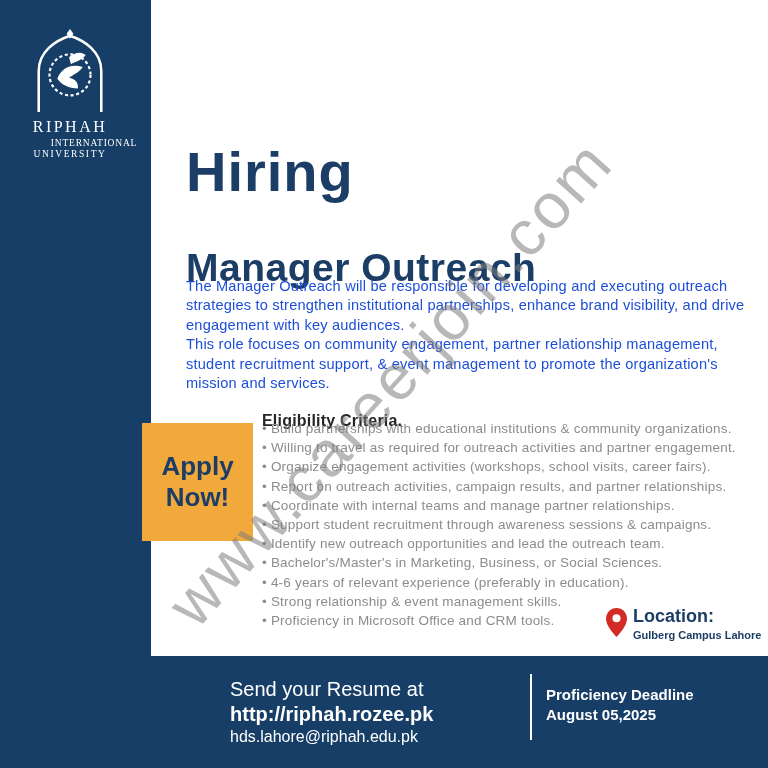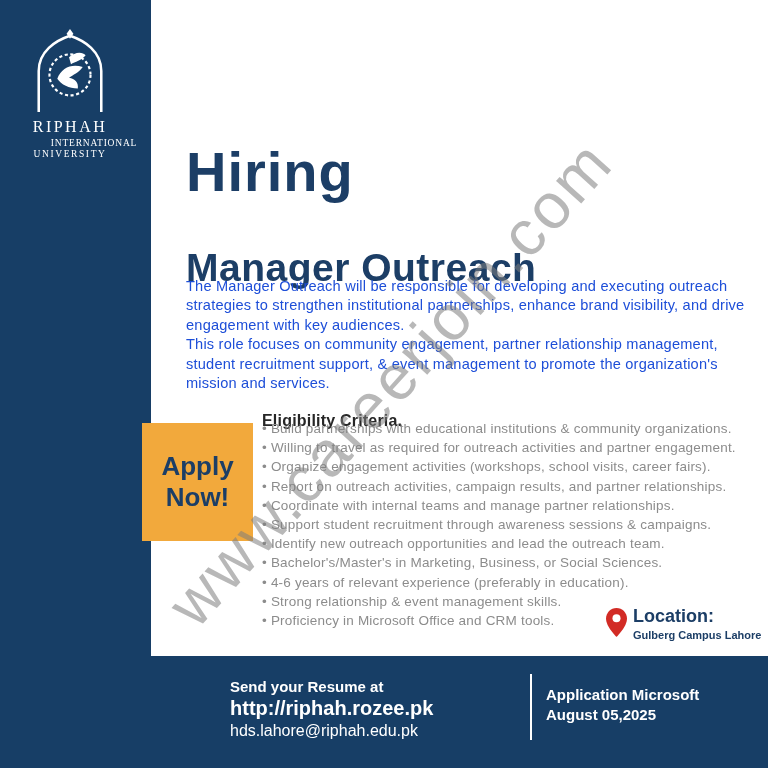--- a/index.html
+++ b/index.html
@@ -35,21 +35,21 @@
   
   .location{position:absolute;left:606px;top:606px;display:flex;align-items:flex-start;}
   .location svg{margin-top:2px;}
   .loc-text{margin-left:6px;}
   .loc-label{font-size:18px;font-weight:800;color:#1c3e66;}
   .loc-value{font-size:11px;font-weight:700;color:#1c3e66;margin-top:2px;}
 
   
   .footer{position:absolute;left:0;top:656px;width:768px;height:112px;background:#173e66;color:#fff;}
   .resume-block{position:absolute;left:230px;top:22px;}
-  .resume-label{font-size:15px;font-weight:700;}
+  .resume-label{font-size:20px;font-weight:400;}
   .resume-url{font-size:20px;font-weight:800;margin-top:2px;cursor:pointer;}
   .resume-email{font-size:16px;font-weight:400;margin-top:2px;cursor:pointer;}
   .footer-divider{position:absolute;left:530px;top:18px;width:2px;height:66px;background:#ffffff;}
   .deadline-block{position:absolute;left:546px;top:30px;}
   .deadline-label{font-size:15px;font-weight:700;}
   .deadline-date{font-size:15px;font-weight:700;margin-top:3px;}
 
   
   .watermark{position:absolute;left:28px;top:346px;width:724px;text-align:center;
              transform:rotate(-48deg);font-size:64px;letter-spacing:3px;
@@ -121,20 +121,20 @@
   </div>
 
   <footer class="footer">
     <div class="resume-block">
       <div class="resume-label">Send your Resume at</div>
       <div class="resume-url">http://riphah.rozee.pk</div>
       <div class="resume-email">hds.lahore@riphah.edu.pk</div>
     </div>
     <div class="footer-divider"></div>
     <div class="deadline-block">
-      <div class="deadline-label">Application Microsoft</div>
+      <div class="deadline-label">Proficiency Deadline</div>
       <div class="deadline-date">August 05,2025</div>
     </div>
   </footer>
 
   <div class="watermark">www.careerjoin.com</div>
 
 </div>
 
 </body></html>

